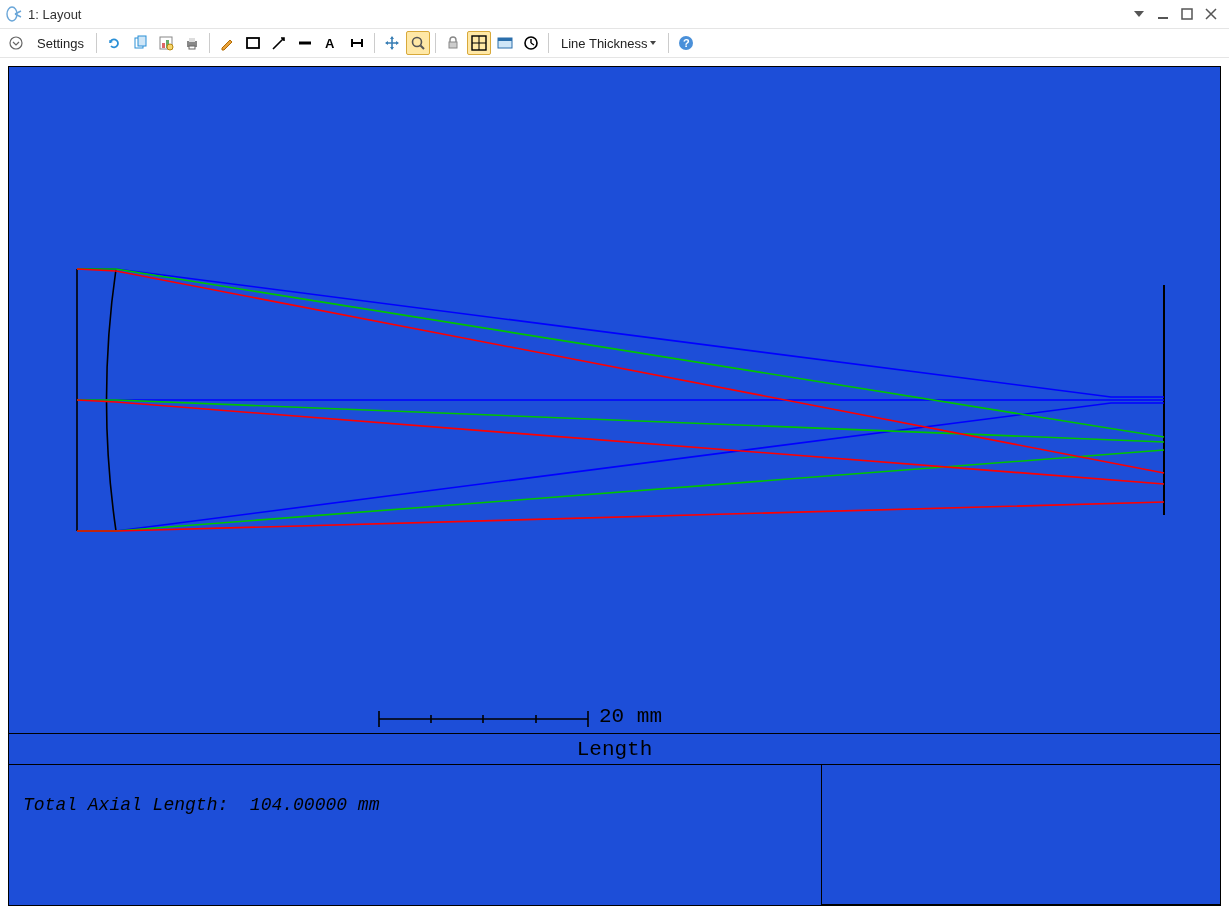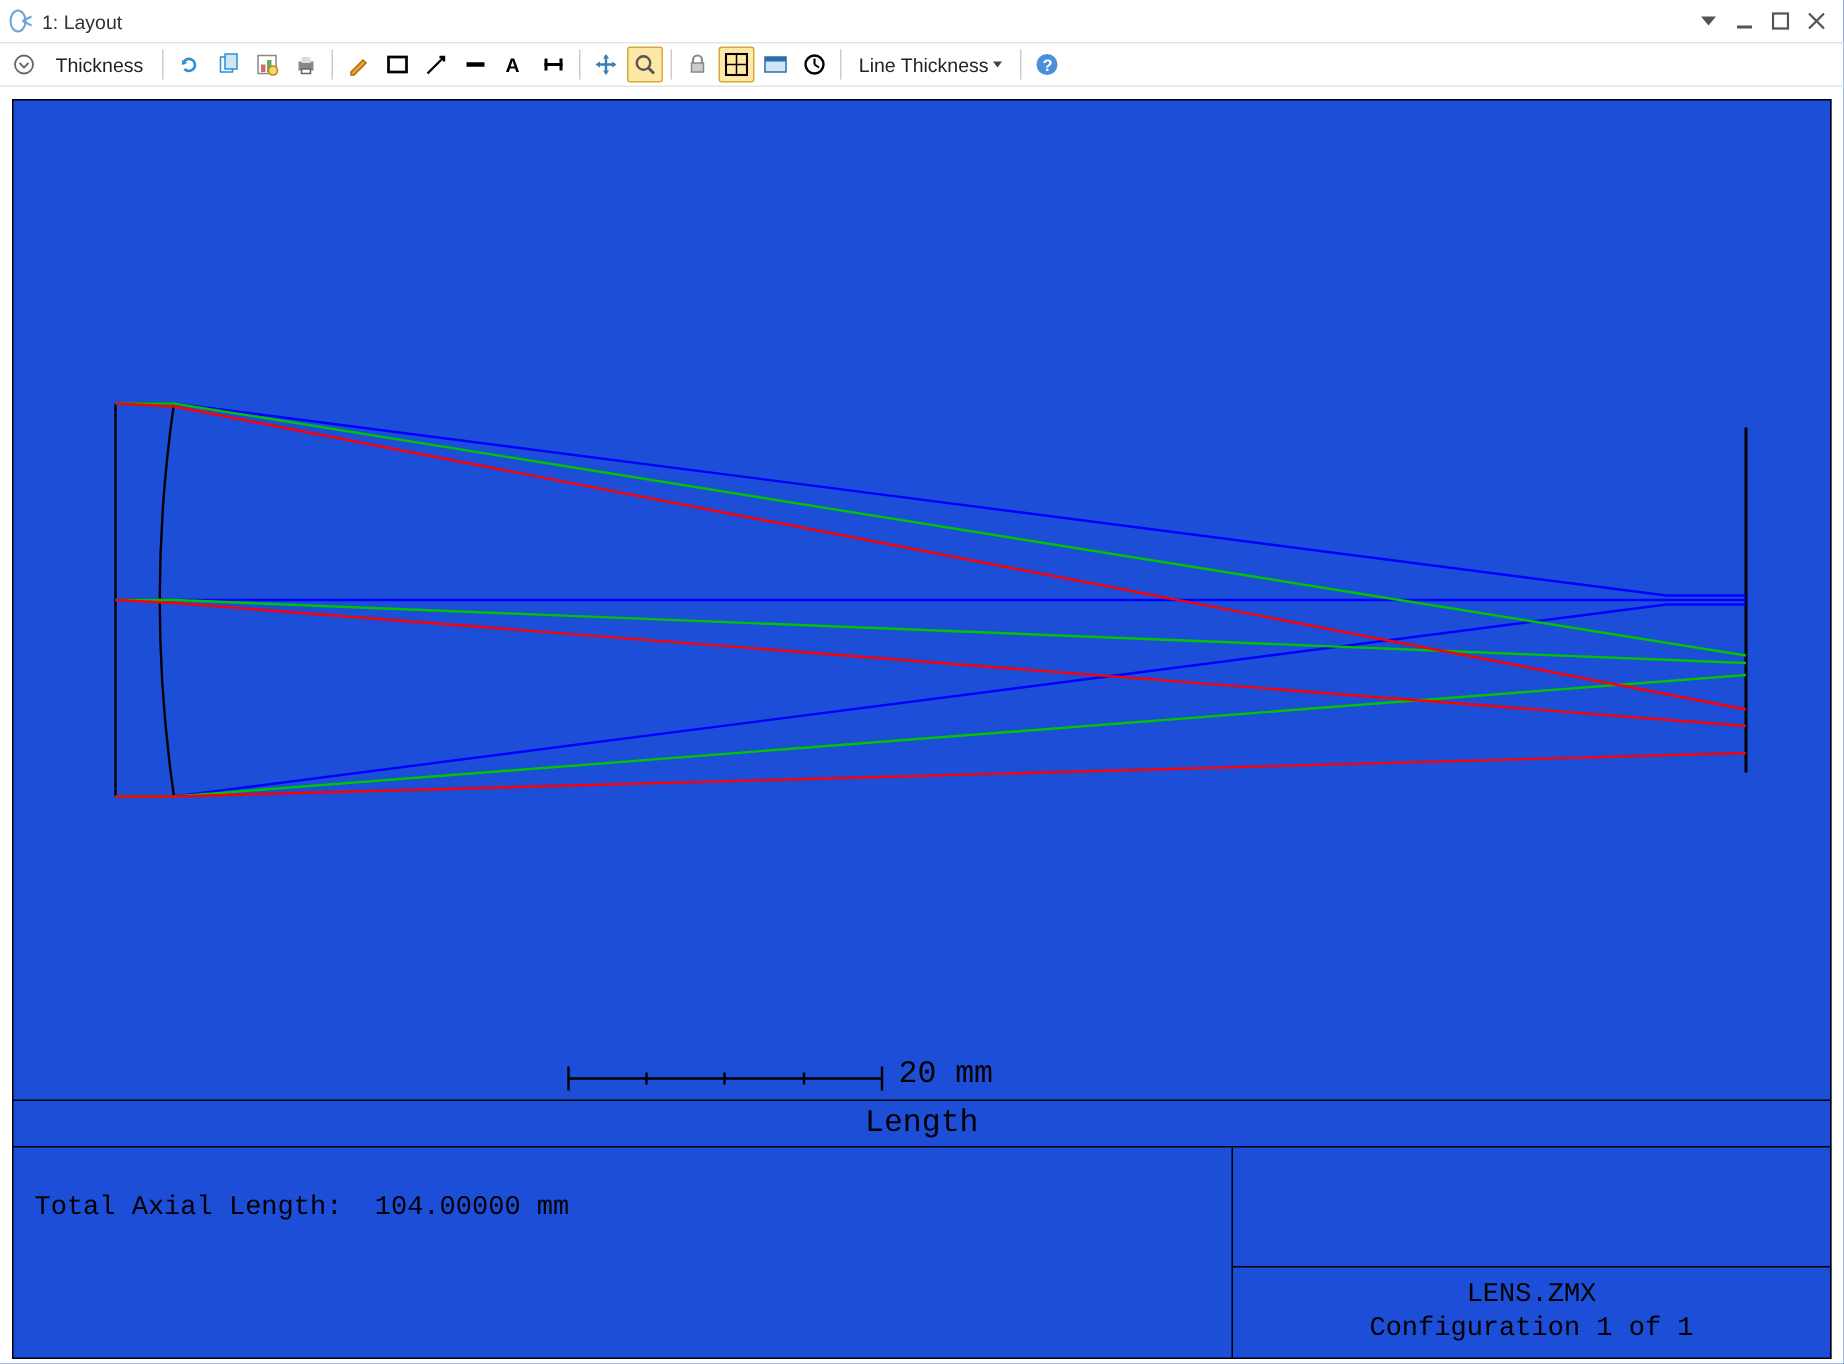--- a/index.html
+++ b/index.html
@@ -93,20 +93,21 @@
     border-bottom: 1px solid #000;
     display: flex; align-items: center; justify-content: center;
     font-family: "Consolas", "Courier New", monospace;
     font-size: 21px;
   }
   .info-band {
     position: absolute;
     left: 0; top: 698px;
     width: 1211px; height: 140px;
     display: flex;
+    font-style: italic;
   }
   .info-left {
     flex: 1;
     padding: 10px 14px;
     font-family: "Consolas", "Courier New", monospace;
     font-size: 18px;
     white-space: pre;
     border-right: 1px solid #000;
   }
   .info-right {
@@ -169,21 +170,21 @@
   </span>
 </div>
 
 <div class="toolbar">
   <span class="tbtn">
     <svg width="14" height="14">
         <circle cx="7" cy="7" r="6" fill="none" stroke="#666" stroke-width="1.2"></circle>
         <path d="M4 6 L7 9 L10 6" stroke="#666" fill="none" stroke-width="1.2"></path>
       </svg>
   </span>
-  <span class="tbtn tbtn-text">Thickness</span>
+  <span class="tbtn tbtn-text">Settings</span>
   <span class="sep"></span>
 
   <span class="tbtn">
     <svg width="16" height="16">
         <path d="M4 8 A4 4 0 1 1 5 11" stroke="#2a8fd6" fill="none" stroke-width="1.8"></path>
         <path d="M3 5 L4 8 L7 7" fill="#2a8fd6"></path>
       </svg>
   </span>
   <span class="tbtn">
     <svg width="16" height="16">
@@ -343,21 +344,17 @@
     </svg>
     <span class="scale-label" style="left:590px; top:638px;">20 mm</span>
 
     <div class="plot-title-band">Length</div>
 
     <div class="info-band">
       <div class="info-left">
 Total Axial Length:  104.00000 mm</div>
       <div class="info-right">
         <div class="info-right-top"></div>
-        <div class="info-right-bottom">
-          <div>LENS.ZMX</div>
-          <div>Configuration 1 of 1</div>
-        </div>
       </div>
     </div>
 
   </div>
 </div>
 
 </body></html>

